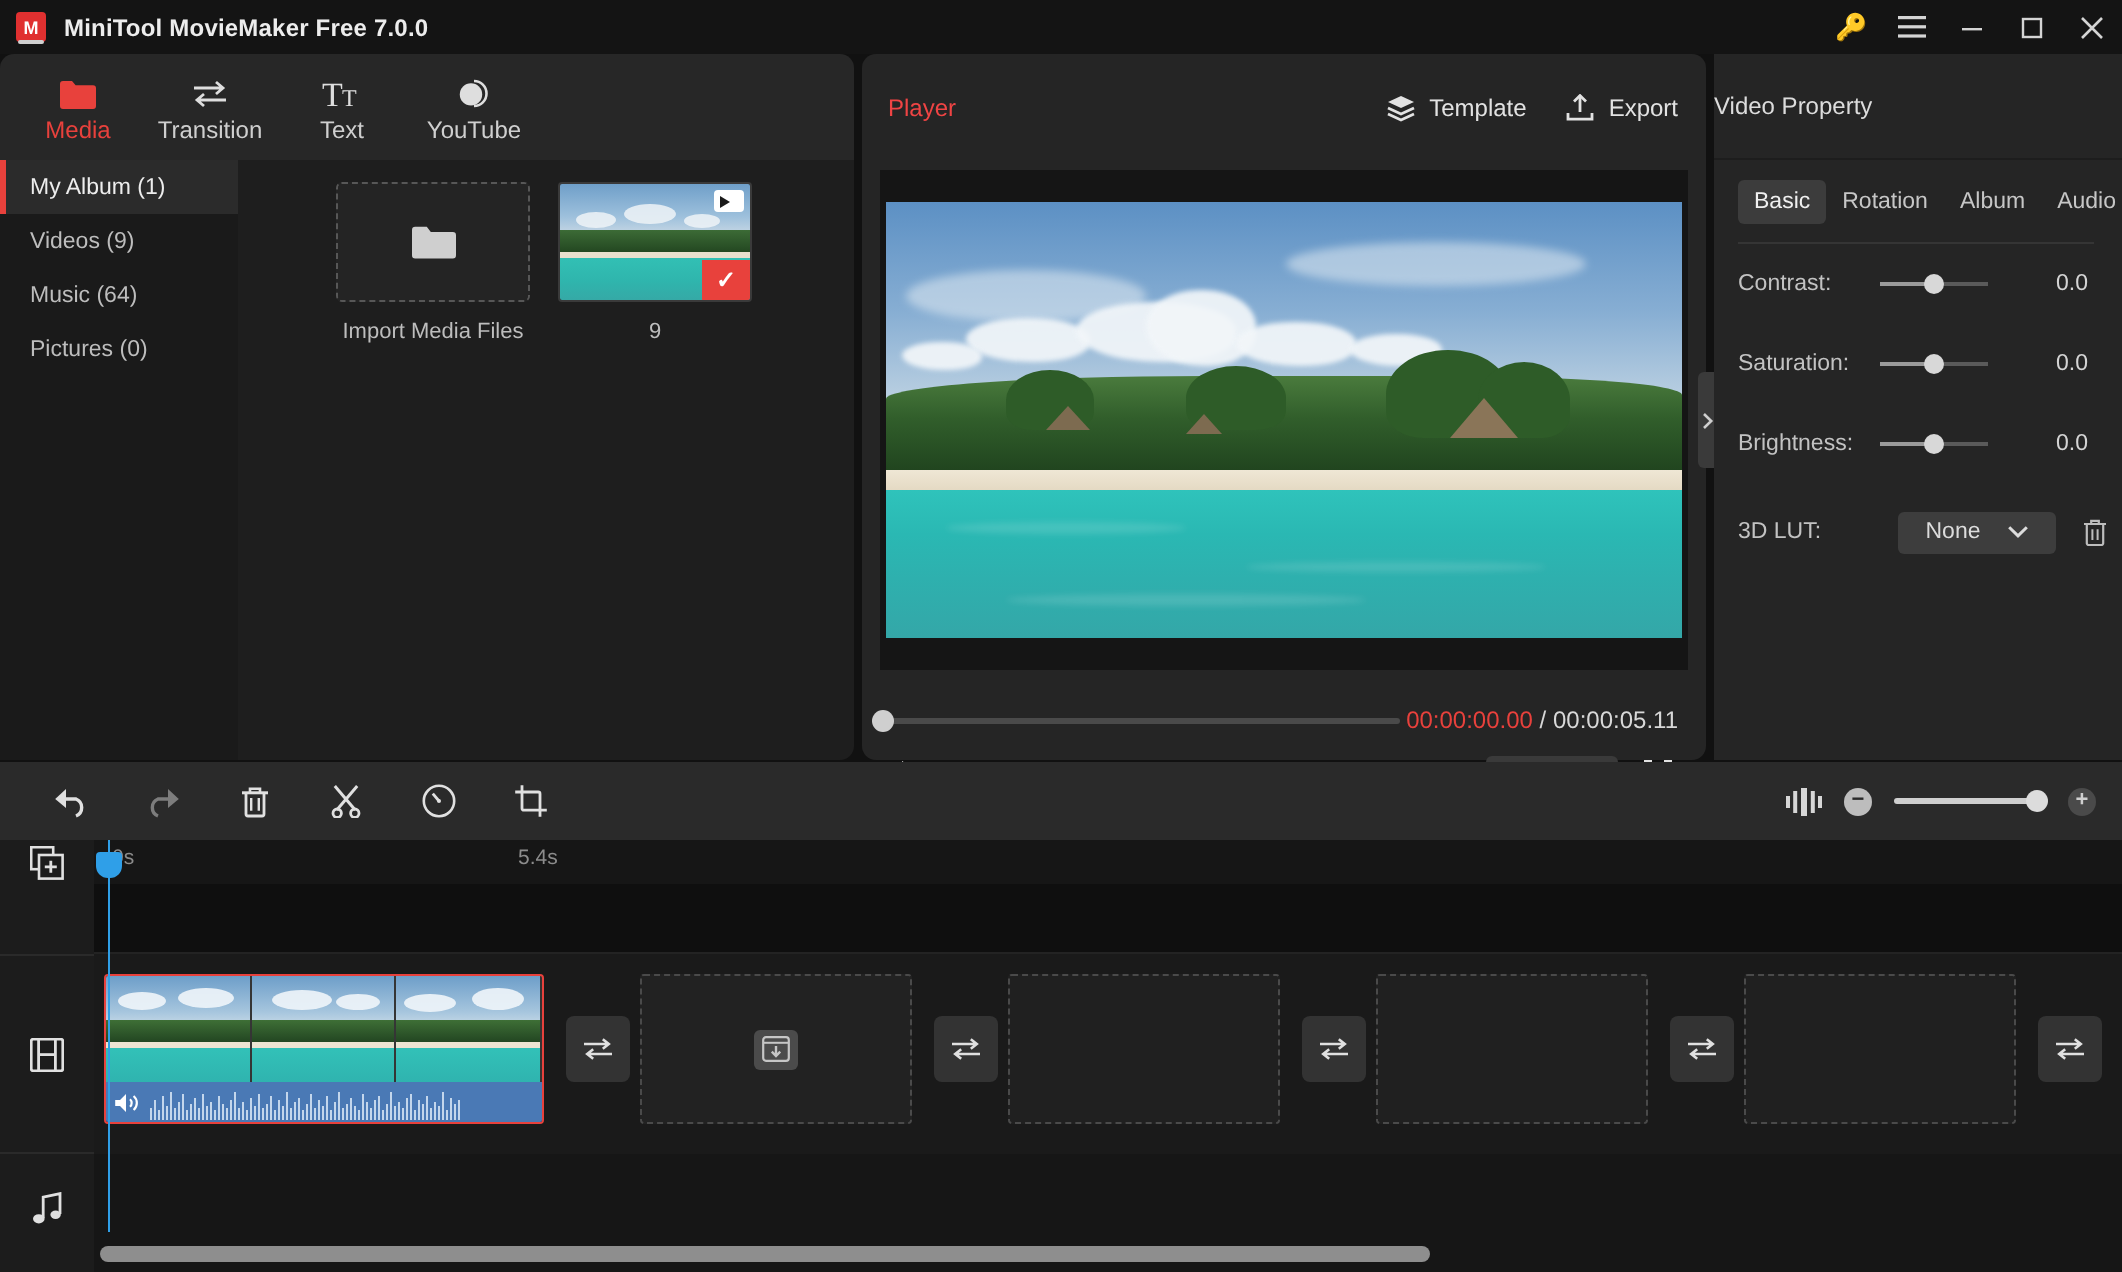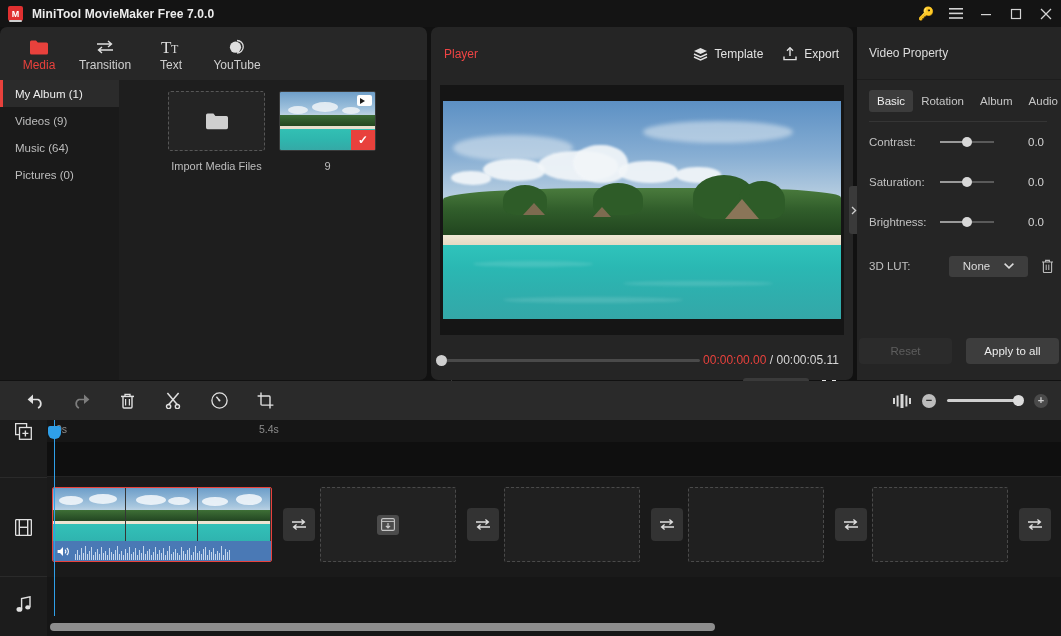--- a/index.html
+++ b/index.html
@@ -129,21 +129,21 @@
     font-size:11px; color:#d4d4d4; }
   .fs-btn { width:24px; height:24px; display:flex; align-items:center; justify-content:center;
     margin-left:8px; }
 
   .collapse-arrow { position:absolute; left:849px; top:186px; width:10px; height:48px;
     background:#3a3a3a; border-radius:3px 0 0 3px; display:flex; align-items:center;
     justify-content:center; color:#cfcfcf; font-size:8px; }
 
   
   .prop { position:absolute; left:857px; top:27px; width:204px; height:353px; background:#252525; }
-  .prop-head { height:53px; display:flex; align-items:center; padding-left:12px;
+  .prop-head { height:53px; display:flex; align-items:center; 
     font-size:12px; color:#dcdcdc; border-bottom:1px solid #1d1d1d;}
   .prop-tabs { display:flex; margin:10px 10px 0 12px; height:22px; align-items:stretch; }
   .ptab { padding:0 8px; display:flex; align-items:center; justify-content:center;
     font-size:11.5px; color:#c6c6c6; border-radius:3px; }
   .ptab.active { background:#3c3c3c; color:#f0f0f0; }
   .prop-div { height:1px; background:#353535; margin:9px 14px 0 12px; }
   .prop-row { height:40px; display:flex; align-items:center; padding-left:12px; }
   .prop-lbl { width:66px; font-size:11.5px; color:#c2c2c2; }
   .slider { width:54px; height:2px; background:#5a5a5a; position:relative; margin-left:5px;}
   .slider .fill { position:absolute; left:0; top:0; height:100%; width:50%; background:#9a9a9a;}
@@ -516,28 +516,20 @@
         </span>
       </div>
       <div class="trash-btn">
         <svg width="13" height="14" viewBox="0 0 13 14">
             <path d="M1 3 H12 M4.6 3 V1.4 H8.4 V3 M2.4 3 V12.6 A0.9 0.9 0 0 0 3.3 13.5 H9.7 A0.9 0.9 0 0 0 10.6 12.6 V3" fill="none" stroke="#bdbdbd" stroke-width="1.1"></path>
             <path d="M5.2 5.6 V11 M7.8 5.6 V11" stroke="#bdbdbd" stroke-width="1"></path>
           </svg>
       </div>
     </div>
 
-    <div class="prop-footer">
-      <div class="pf-btn reset">
-        <span>Reset</span>
-      </div>
-      <div class="pf-btn apply">
-        <span>Apply to all</span>
-      </div>
-    </div>
   </div>
 
   <div class="tl-toolbar">
     <div class="tlb-ico" style="margin-left:12px;">
       <svg width="19" height="16" viewBox="0 0 19 16">
           <path d="M3 6.5 H12 A4.6 4.6 0 0 1 12 15" fill="none" stroke="#e0e0e0" stroke-width="1.7"></path>
           <path d="M7 1.5 L1.6 6.5 L7 11" fill="#e0e0e0"></path>
         </svg>
     </div>
     <div class="tlb-ico">

